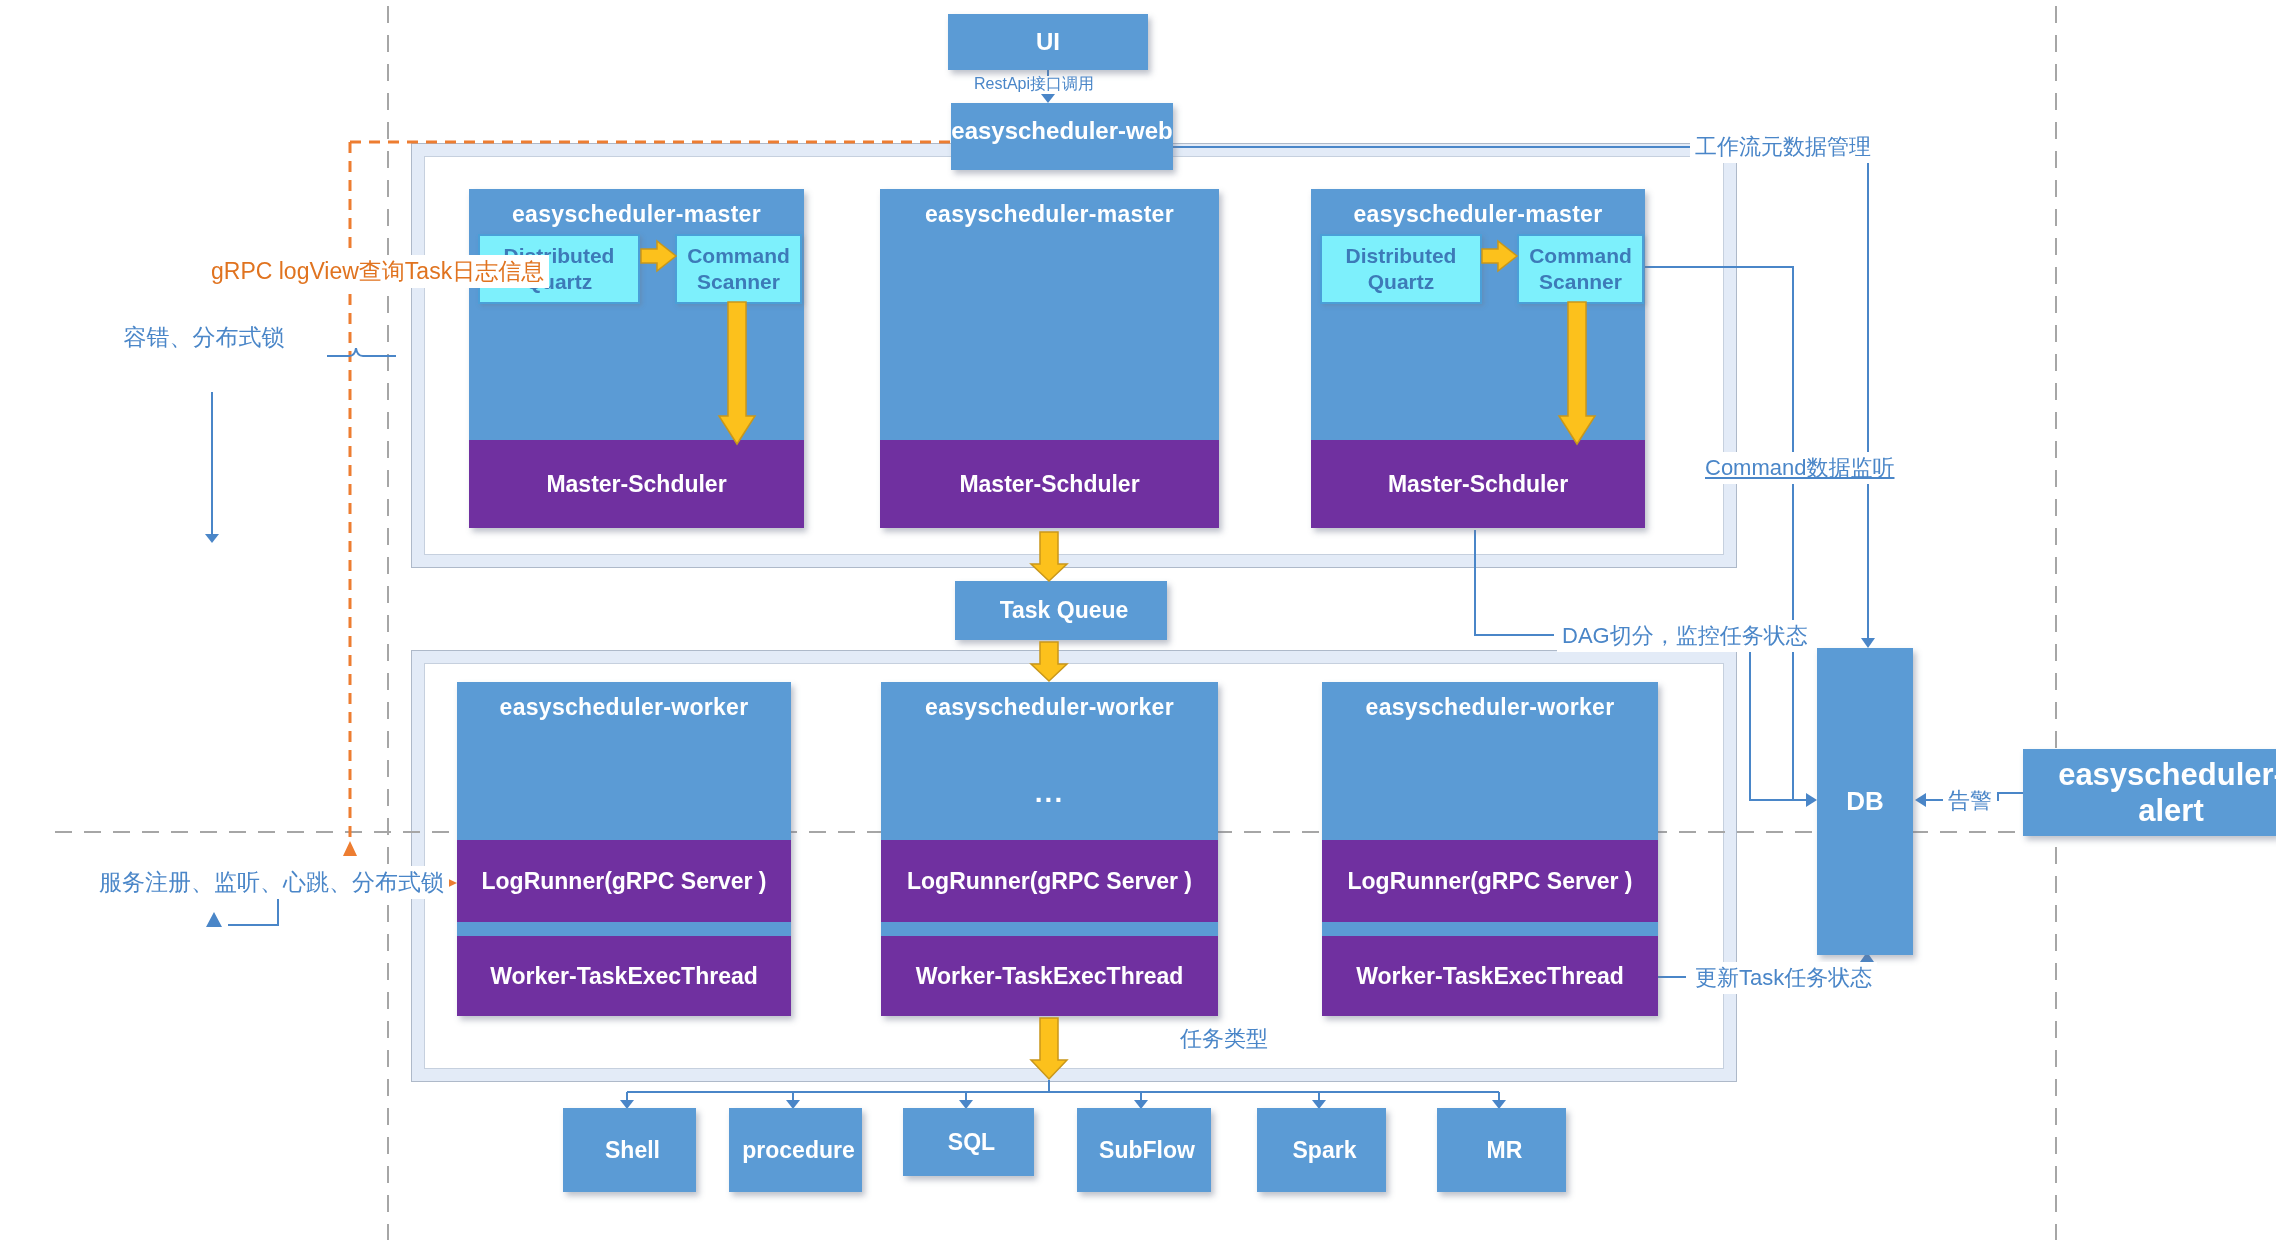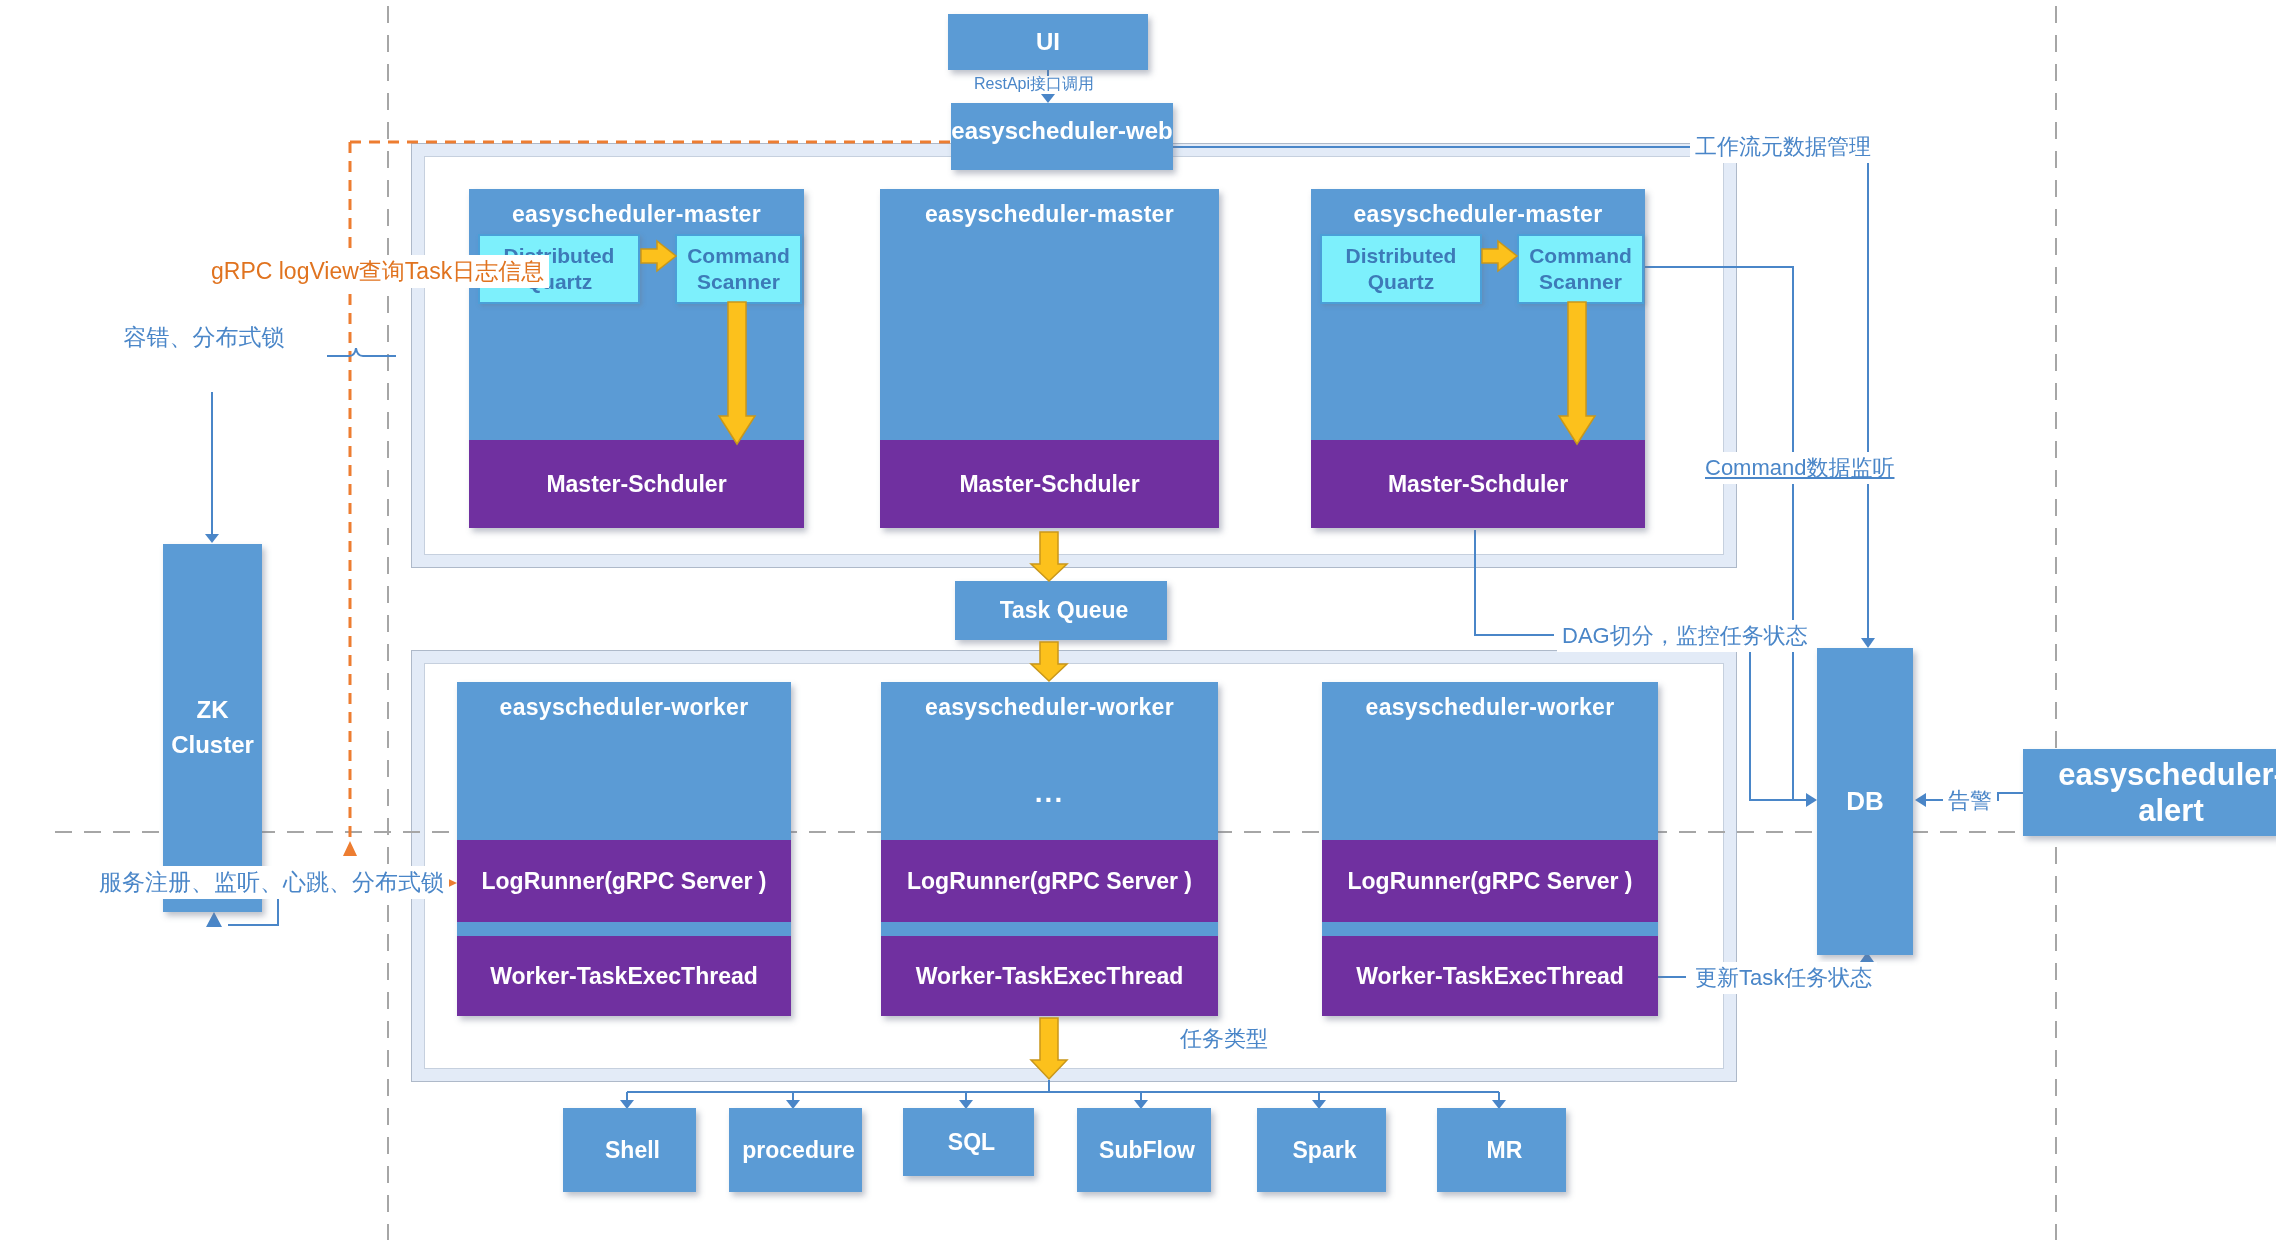--- a/index.html
+++ b/index.html
@@ -169,24 +169,20 @@
   <div class="box" style="left:1322px; top:682px; width:336px; height:334px;">
     <div class="box-title">easyscheduler-worker</div>
     <div class="bar" style="top:158px; height:82px;">
       <span>LogRunner(gRPC Server )</span>
     </div>
     <div class="bar" style="top:254px; height:80px;">
       <span>Worker-TaskExecThread</span>
     </div>
   </div>
 
-  <div class="box center two-line" style="left:163px; top:544px; width:99px; height:368px; flex-direction:column;">
-    <span>ZK</span>
-    <span>Cluster</span>
-  </div>
 
   <div class="box center" style="left:1817px; top:648px; width:96px; height:307px; font-size:26px; font-weight:600;">
     <span>DB</span>
   </div>
 
   <div class="box center" style="left:2023px; top:749px; width:212px; height:87px; font-size:31px; font-weight:600;padding-left:42px;">
     <span>easyscheduler-alert</span>
   </div>
 
   <div class="box center small-box" style="left:563px; top:1108px; width:127px; height:84px;">

